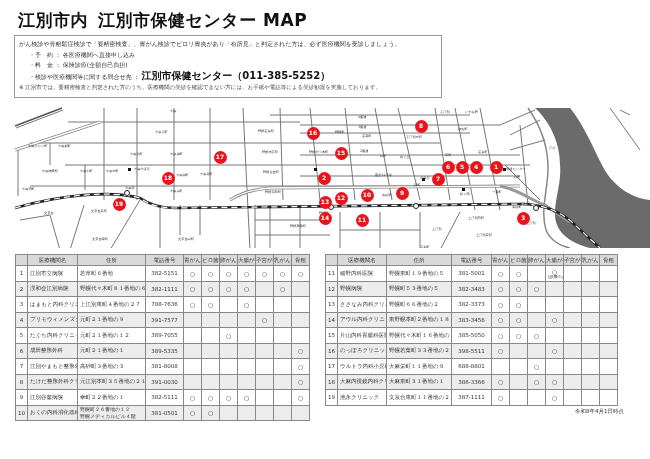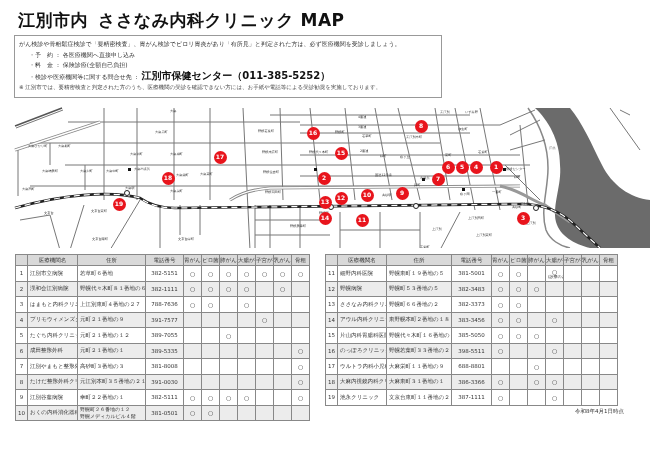--- a/index.html
+++ b/index.html
@@ -52,21 +52,21 @@
 
   #table-left { left: 15px; top: 254px; width: 294px; }
   #table-right { left: 325px; top: 254px; width: 292px; }
 
   .as-of { position: absolute; left: 575px; top: 408px; font-size: 5.5px; color: #333; white-space: nowrap; }
 </style>
 </head>
 <body>
 
 <div class="title">
-  <span>江別市内</span><span class="gap"></span><span>ささなみ内科クリニック MAP</span>
+  <span>江別市内</span><span class="gap"></span><span>江別市保健センター MAP</span>
 </div>
 
 <div class="notice">
   <div>がん検診や骨粗鬆症検診で「要精密検査」、胃がん検診でピロリ胃炎があり「有所見」と判定された方は、必ず医療機関を受診しましょう。</div>
   <div class="item">・予　約 ： 各医療機関へ直接申し込み</div>
   <div class="item">・料　金 ： 保険診療(全額自己負担)</div>
   <div class="item">
     <span>・検診や医療機関等に関する問合せ先 ：</span>
     <span class="contact-strong">江別市保健センター（011-385-5252）</span>
   </div>

